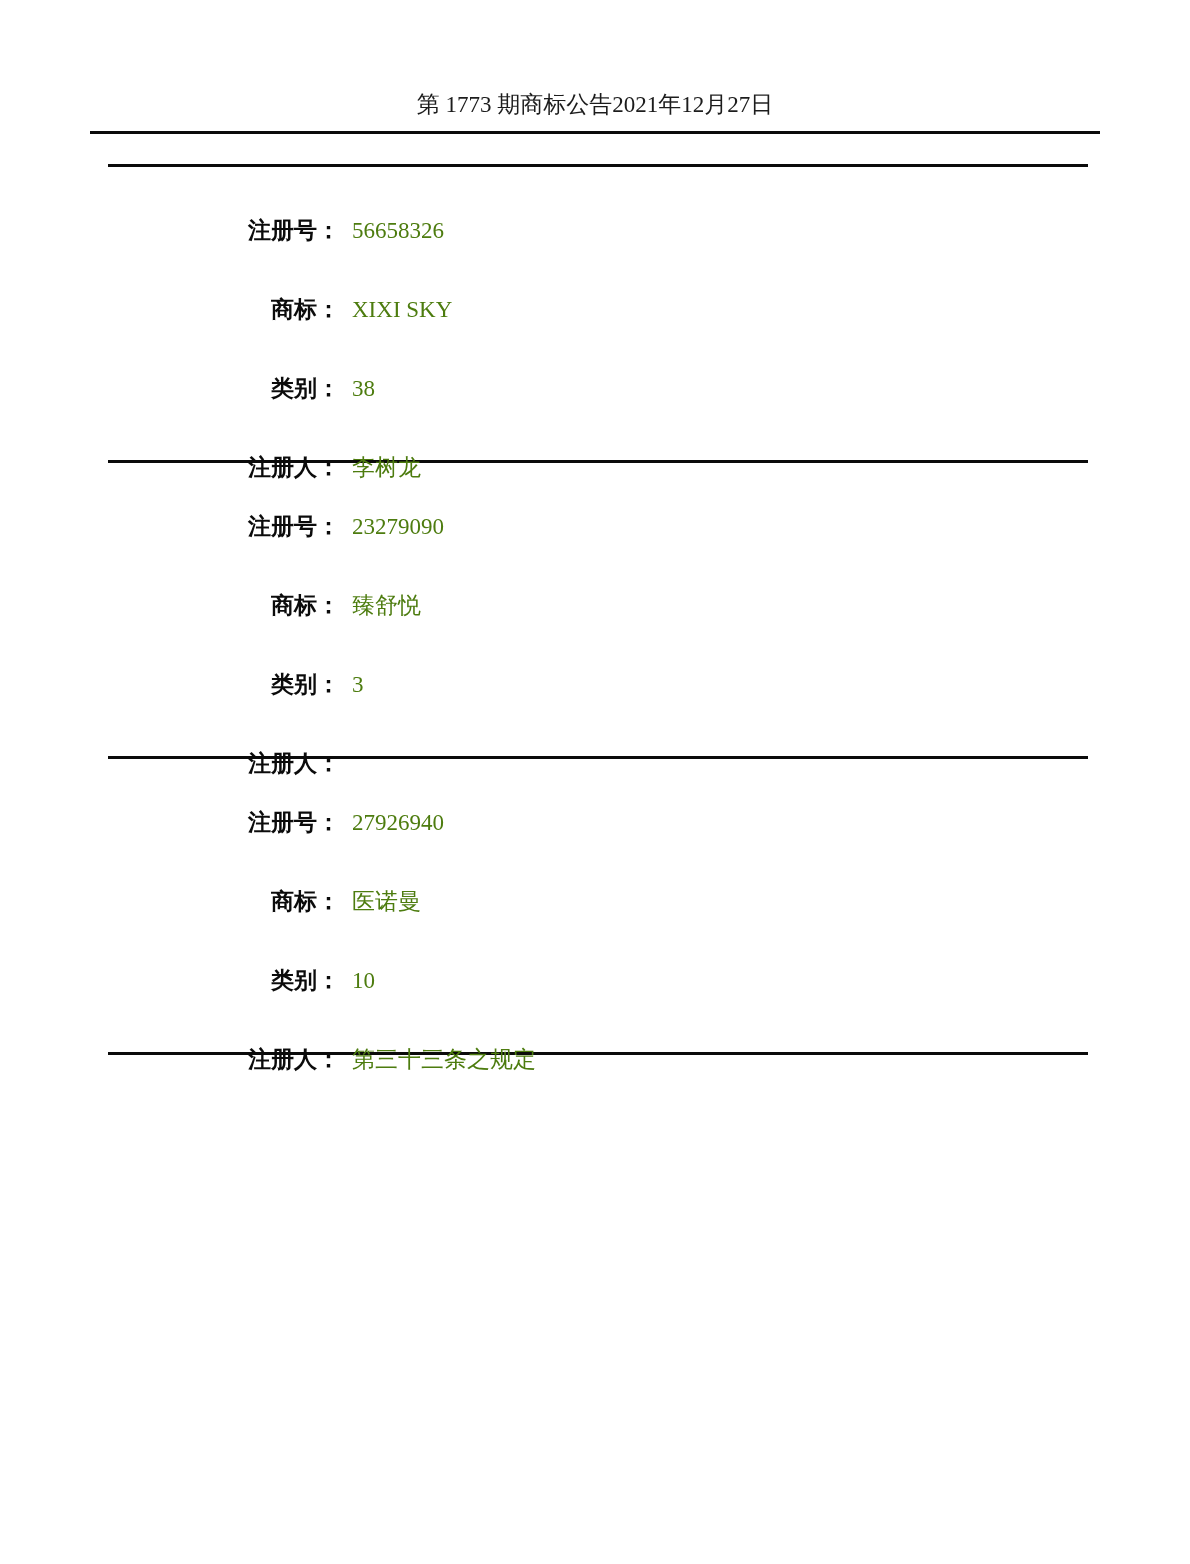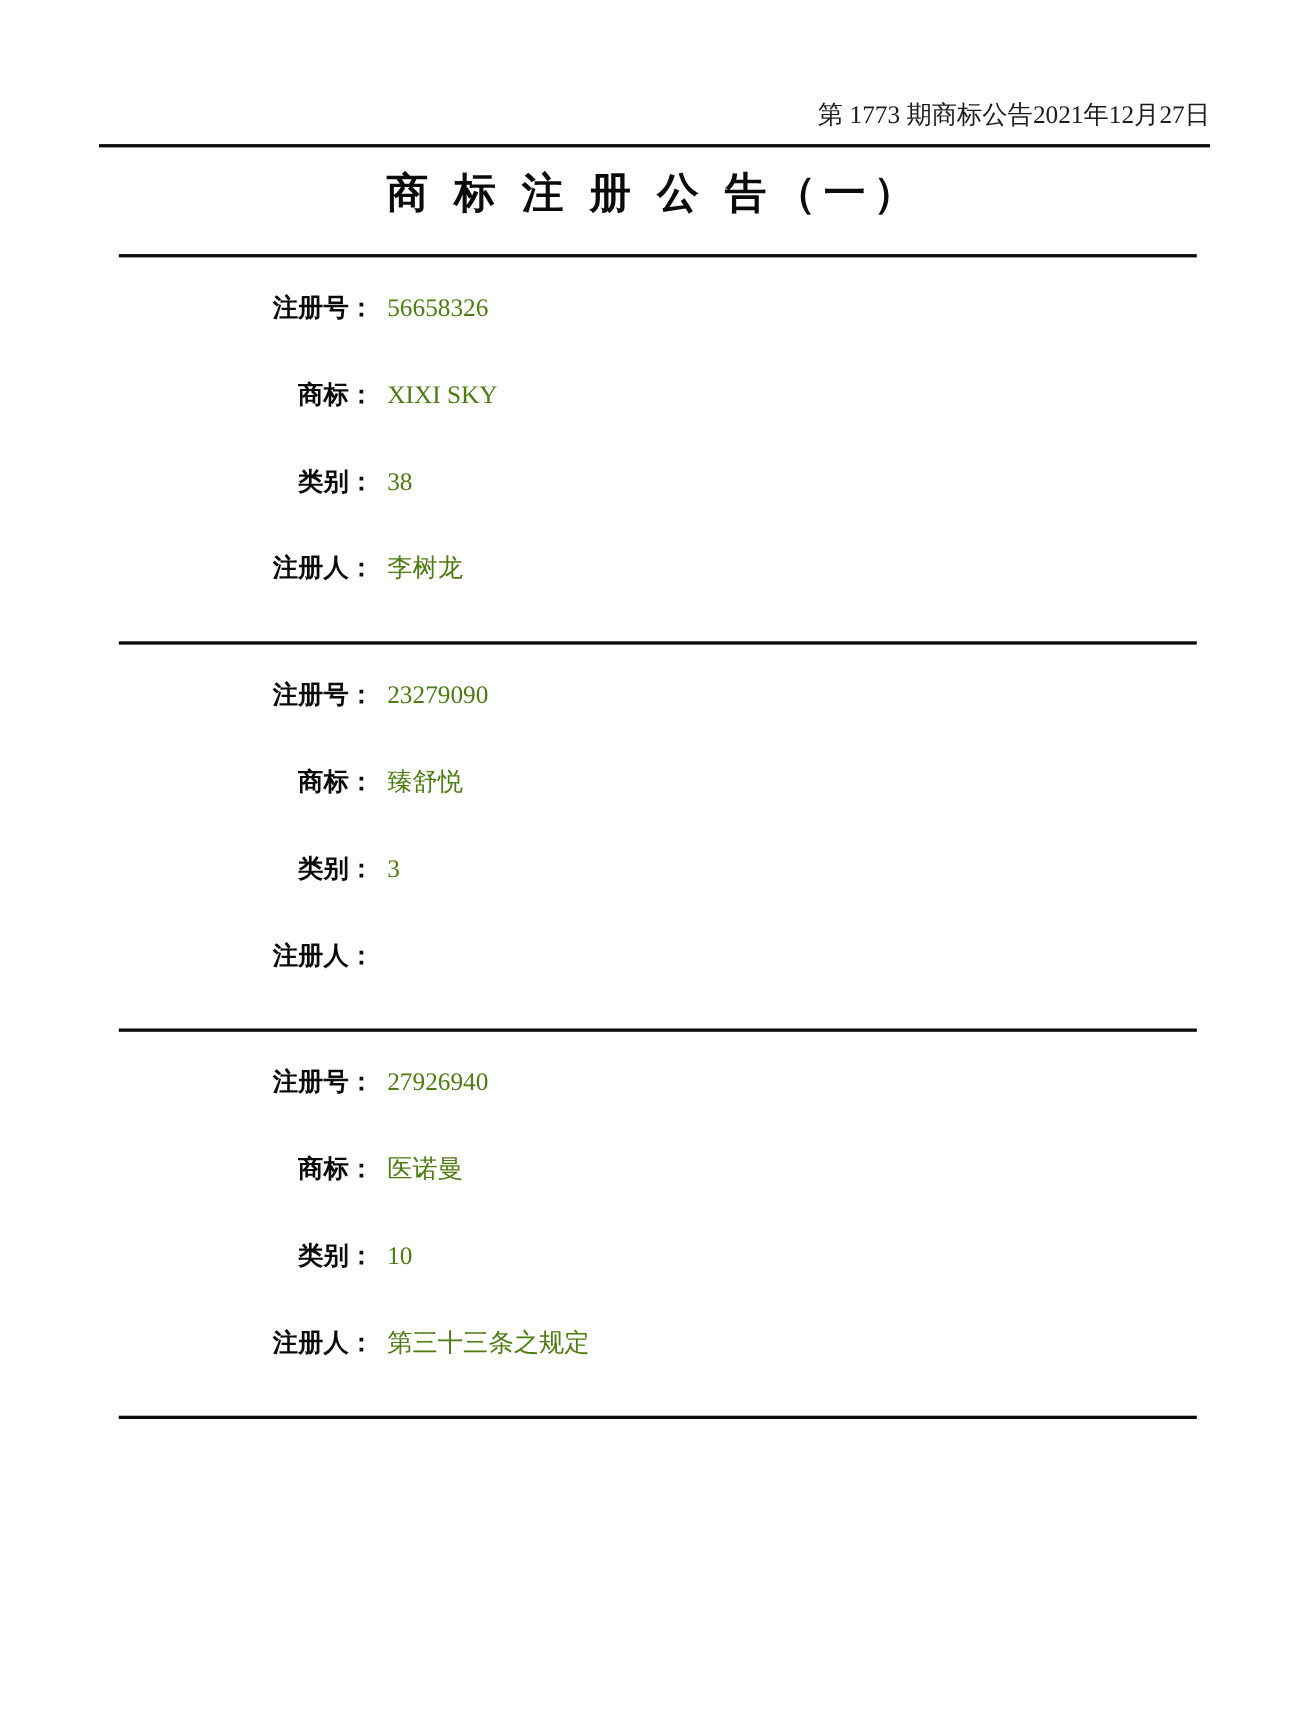--- a/index.html
+++ b/index.html
@@ -13,21 +13,21 @@
     height: 1564px;
     box-sizing: border-box;
     padding: 90px 90px 0 90px;
     background: #ffffff;
     color: #111111;
     font-family: "Liberation Serif", "DejaVu Serif", serif;
     overflow: hidden;
   }
   .header-row {
     display: flex;
-    justify-content: flex-end;
+    justify-content: center;
     align-items: baseline;
     font-size: 23px;
     line-height: 30px;
     color: #1c1c1c;
   }
   .header-rule {
     height: 0;
     border-top: 3px solid #0b0b0b;
     margin-top: 11px;
   }
@@ -49,22 +49,22 @@
     text-align: justify;
     text-justify: inter-character;
     color: #0b0b0b;
   }
   .entries {
     margin: 30px 12px 0 18px;
   }
   .entry {
     border-top: 3px solid #0b0b0b;
     box-sizing: border-box;
-    height: 352px;
-    padding-top: 6px;
+    height: 296px;
+    padding-top: 24px;
   }
   .entries-bottom-rule {
     height: 0;
     border-top: 3px solid #0b0b0b;
   }
   .field-row {
     height: 79px;
     display: flex;
     align-items: center;
     font-size: 23px;
@@ -87,21 +87,20 @@
 <body>
 
 <div class="page">
 
   <div class="header-row">
     <span>第 1773 期商标公告</span>
     <span>2021年12月27日</span>
   </div>
   <div class="header-rule"></div>
 
-  <div class="doc-title">商 标 注 册 公 告（一）</div>
 
 
   <div class="entries">
 
     <div class="entry">
       <div class="field-row">
         <span class="field-label">注册号：</span>
         <span class="field-value">56658326</span>
       </div>
       <div class="field-row">

